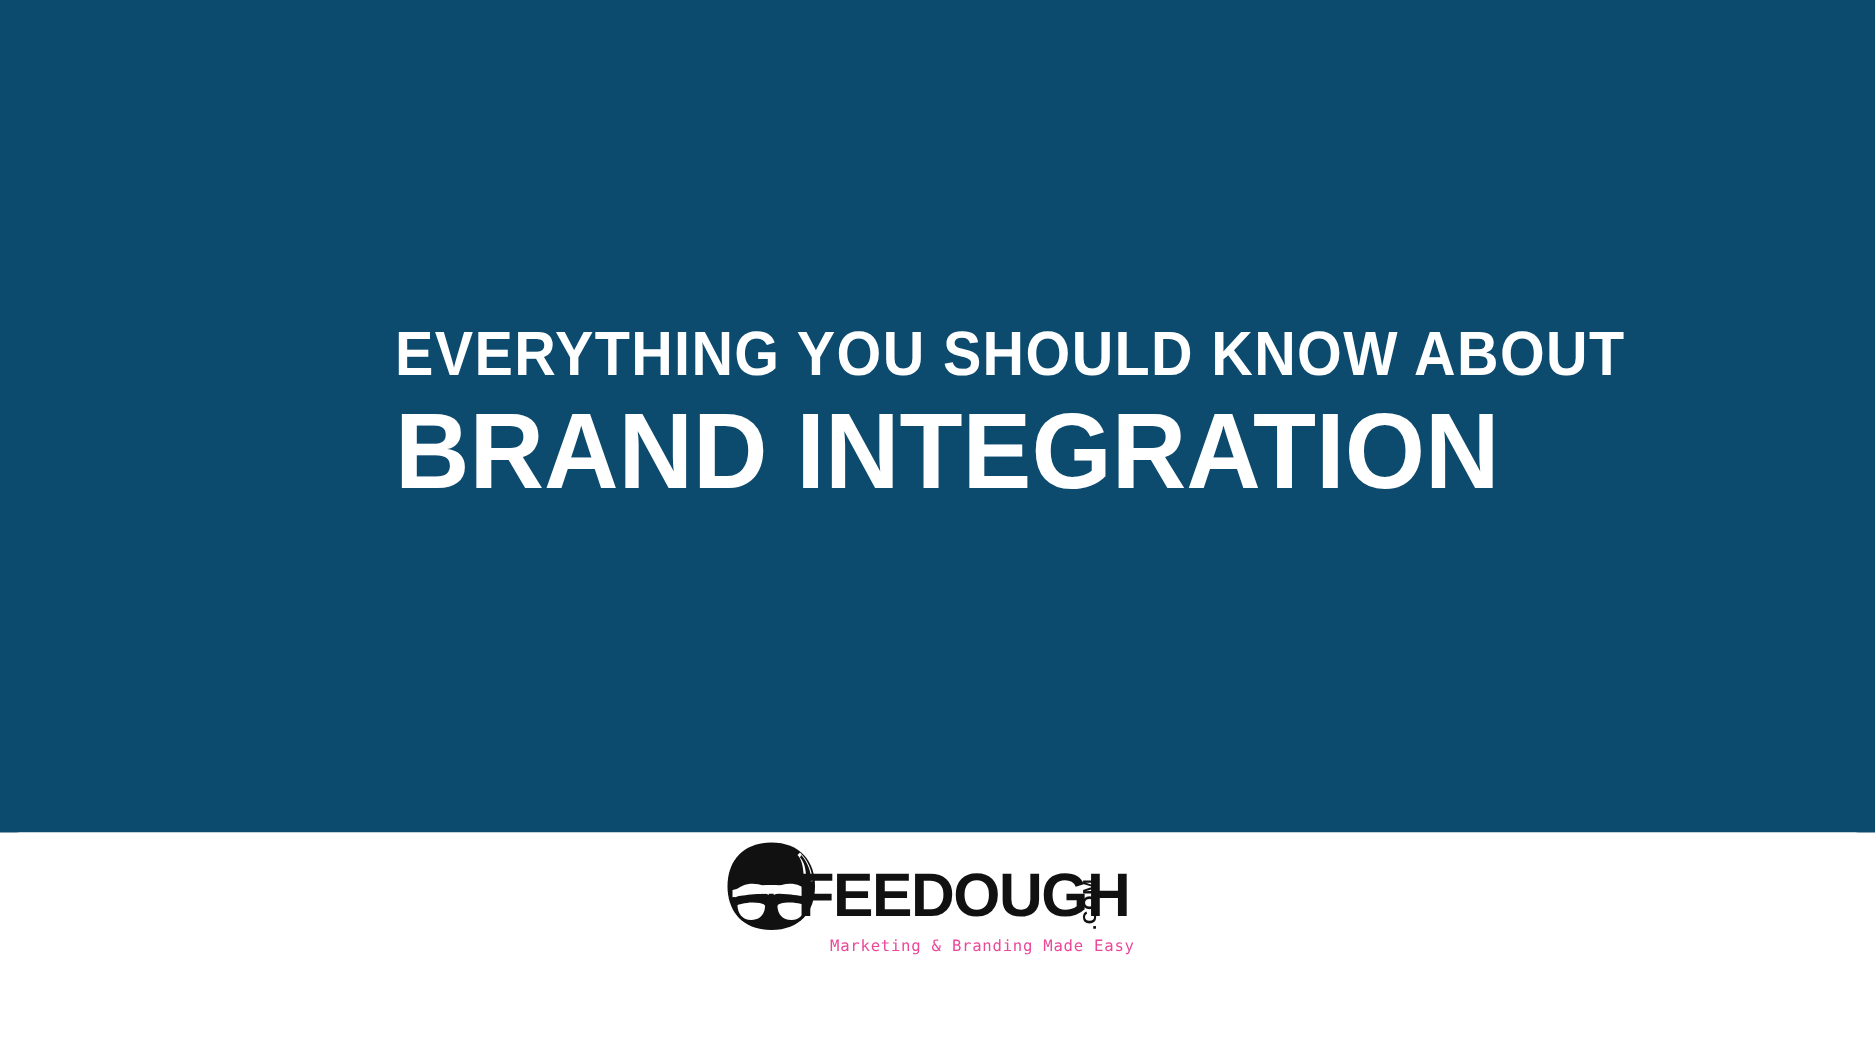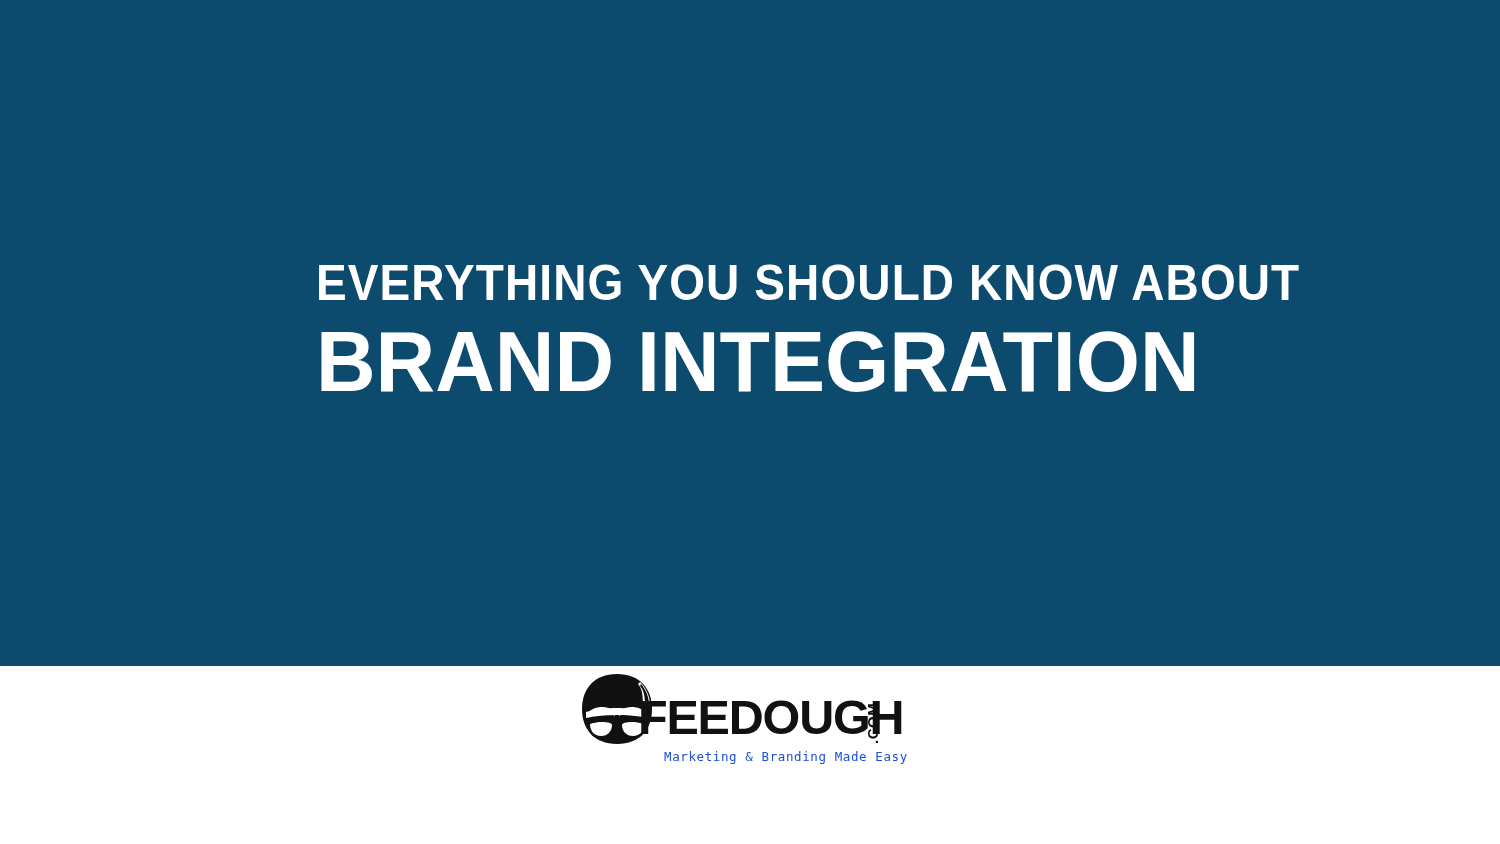--- a/index.html
+++ b/index.html
@@ -131,21 +131,21 @@
   }
 
   .logo-tagline {
     position: absolute;
     left: 84px;
     top: 66px;
     font-family: "DejaVu Sans Mono", "Liberation Mono", monospace;
     font-size: 12.5px;
     line-height: 14px;
     letter-spacing: 0.6px;
-    color: #1d4ed8;
+    color: #ec4899;
     white-space: nowrap;
   }
 </style>
 </head>
 <body>
 
 <div class="slide">
 
   <div class="hero">
     <div class="title-block">

